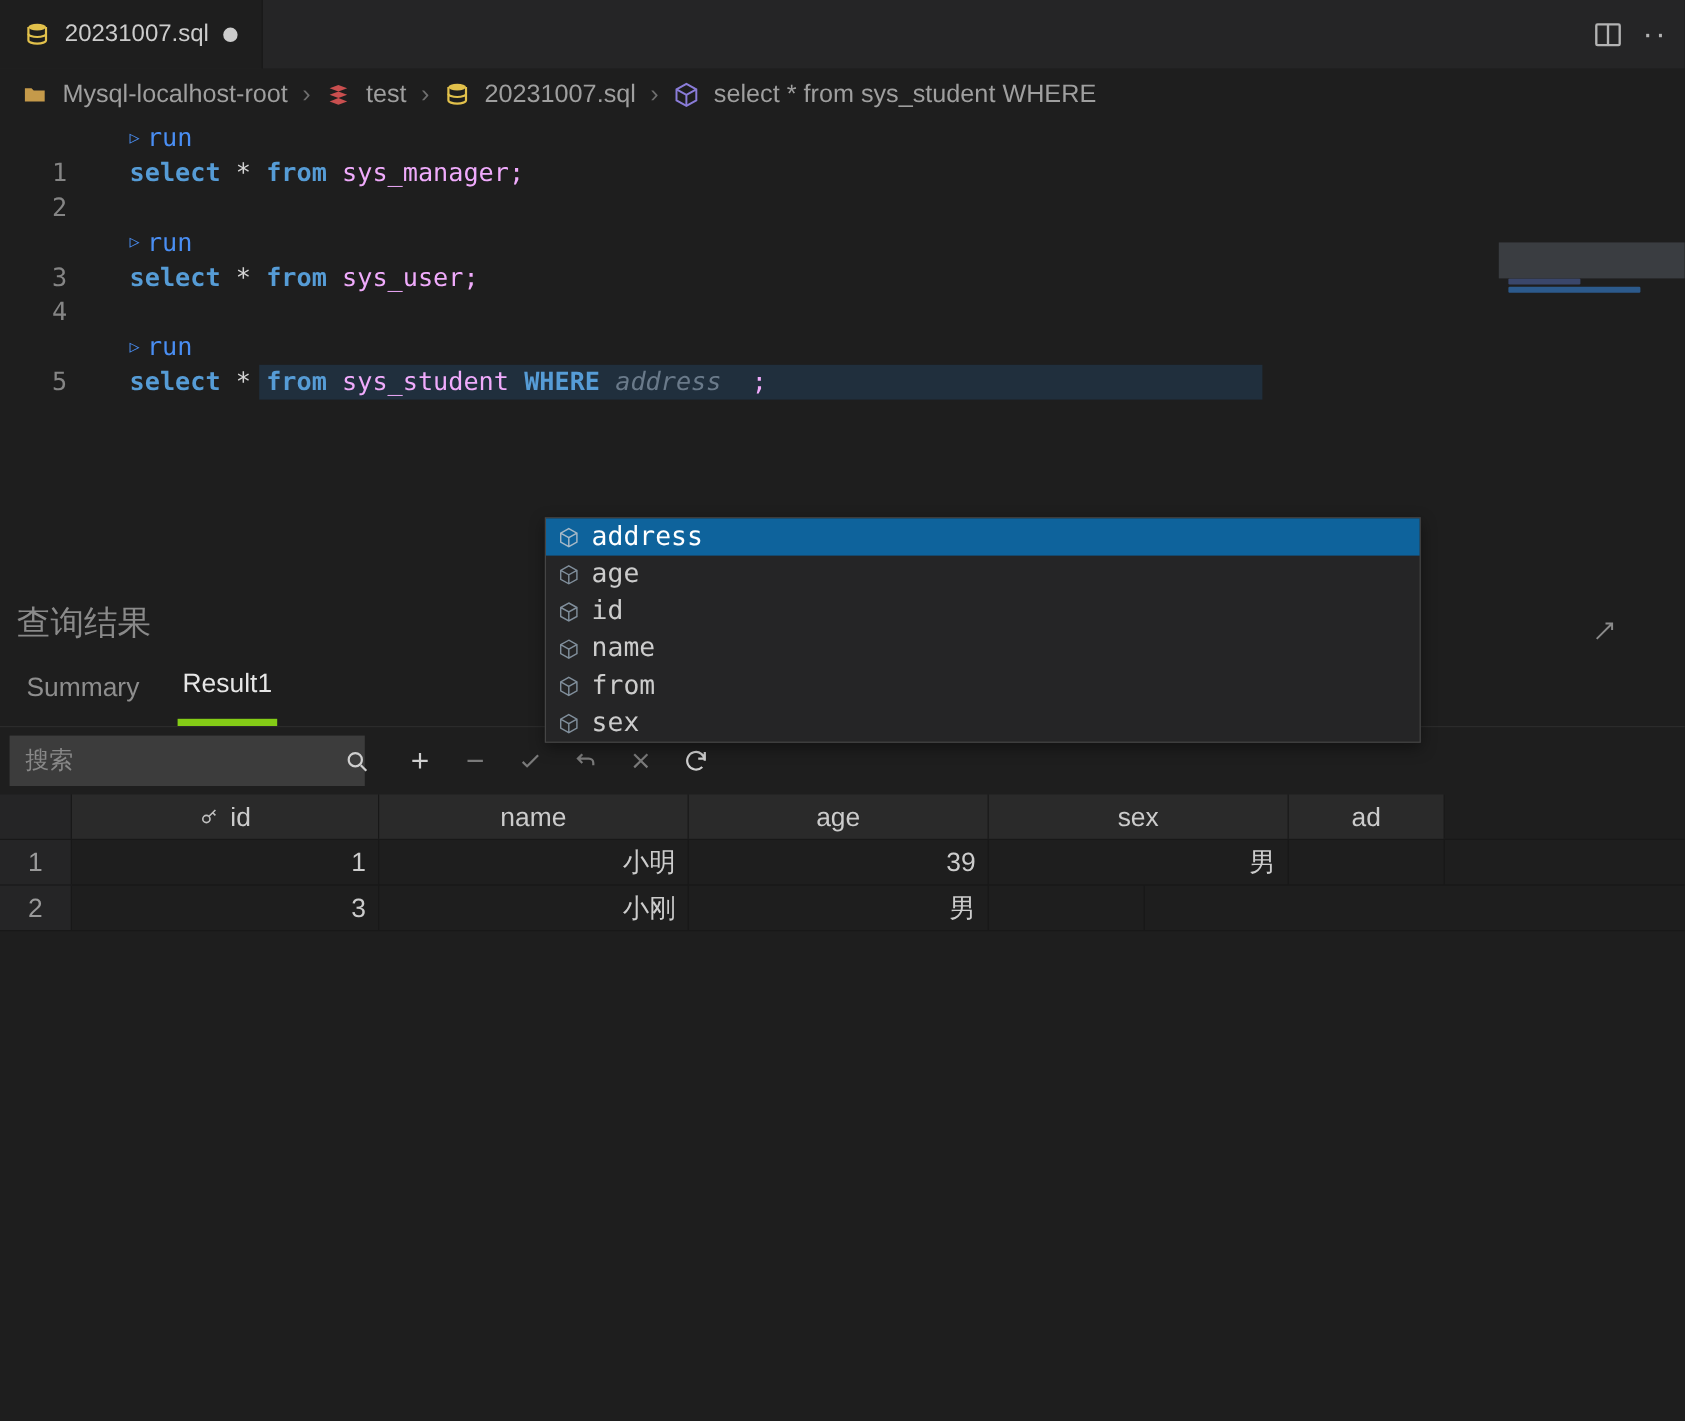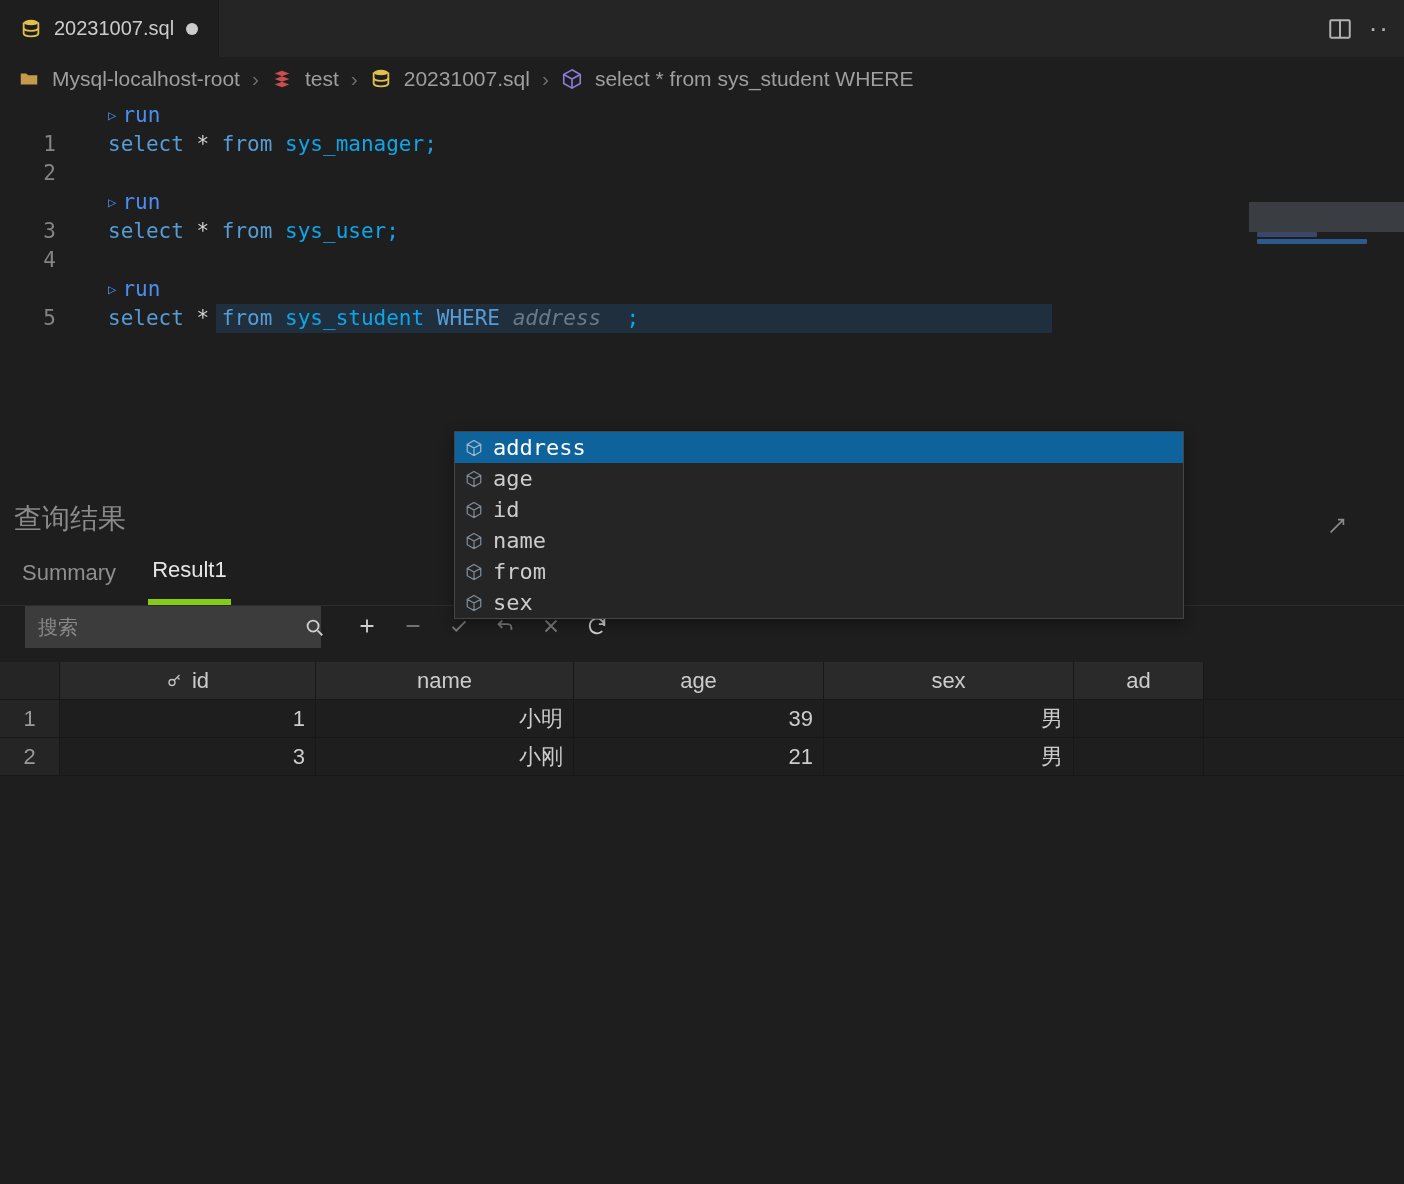--- a/index.html
+++ b/index.html
@@ -37,22 +37,22 @@
 }
 .code {
   margin-left: 108px; padding-top: 0;
   font-family: "SF Mono", Menlo, Consolas, monospace; font-size: 21px;
   line-height: 29px;
 }
 .gutter .gpad { height: 29px; } 
 .runline { color:#4a8ef3; display:flex; align-items:center; gap:6px; height:29px;}
 .runline .tri { font-size:14px; }
 .codeline { height: 29px; white-space: pre; }
-.kw { color:#569cd6; }
-.tok { color:#0ea5e9;margin-top:30px; }
+.kw { color:#569cd6;font-weight:bold; }
+.tok { color:#f0abfc;margin-top:30px; }
 .star { color:#d4d4d4; }
 .hint { color:#6a7a8a; font-style: italic; }
 .cursor-sel {
   position: absolute; left: 108px; right: 352px;
   height: 29px; background:#264f78; opacity:0.35;
 }
 
 .minimap {
   position:absolute; right:0; top:101px; width:155px; height:80px;
 }
@@ -84,21 +84,21 @@
 .expand-btn { position:absolute; right:56px; top:24px; color:#8a8a8a; }
 
 .result-tabs {
   height: 60px; display:flex; align-items:center; gap: 28px;
   padding: 0 18px; border-bottom: 1px solid #2b2b2b; font-size:22px;
 }
 .rtab { padding: 10px 4px 16px; color:#8e8e8e; cursor:pointer; }
 .rtab.active { color:#e6e6e6; border-bottom: 6px solid #84cc16; }
 
 .result-toolbar {
-  height: 56px; display:flex; gap: 6px; padding: 0 25px;
+  height: 56px; display:flex; align-items:center; gap: 6px; padding: 0 8px;
 }
 .searchbox {
   width: 296px; height: 42px; background:#3c3c3c; border:1px solid transparent;
   display:flex; align-items:center; padding:0 12px; color:#b0b0b0;
 }
 .searchbox input {
   flex:1; background:none; border:none; outline:none; color:#cccccc; font-size:20px;
 }
 .searchbox input::placeholder { color:#888; }
 .iconbtn {
@@ -342,17 +342,16 @@
     <div class="cell c-id">1</div>
     <div class="cell c-name">小明</div>
     <div class="cell c-age">39</div>
     <div class="cell c-sex">男</div>
     <div class="cell c-addr"></div>
   </div>
   <div class="grid-row">
     <div class="cell rowno">2</div>
     <div class="cell c-id">3</div>
     <div class="cell c-name">小刚</div>
-    <div class="cell c-age">21</div>
     <div class="cell c-sex">男</div>
     <div class="cell c-addr"></div>
   </div>
 </div>
 
 </body></html>

